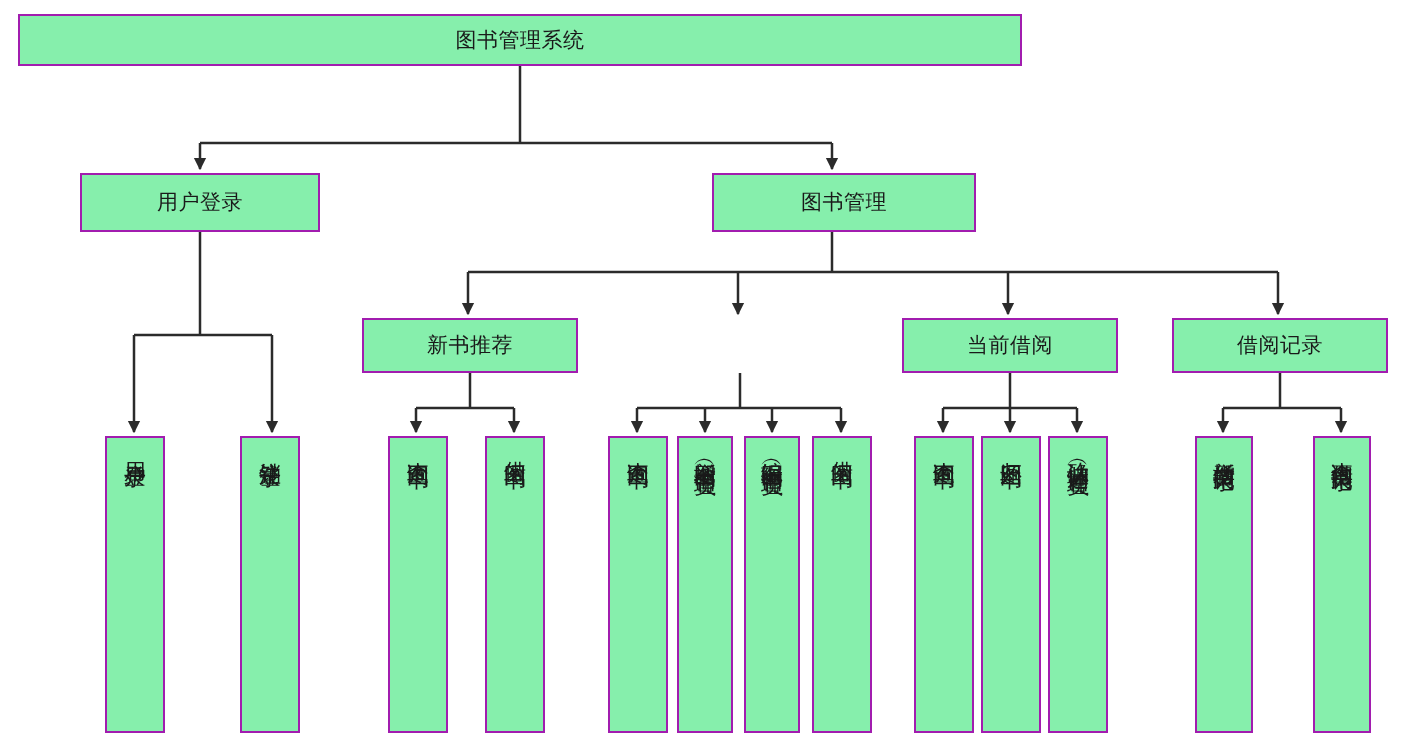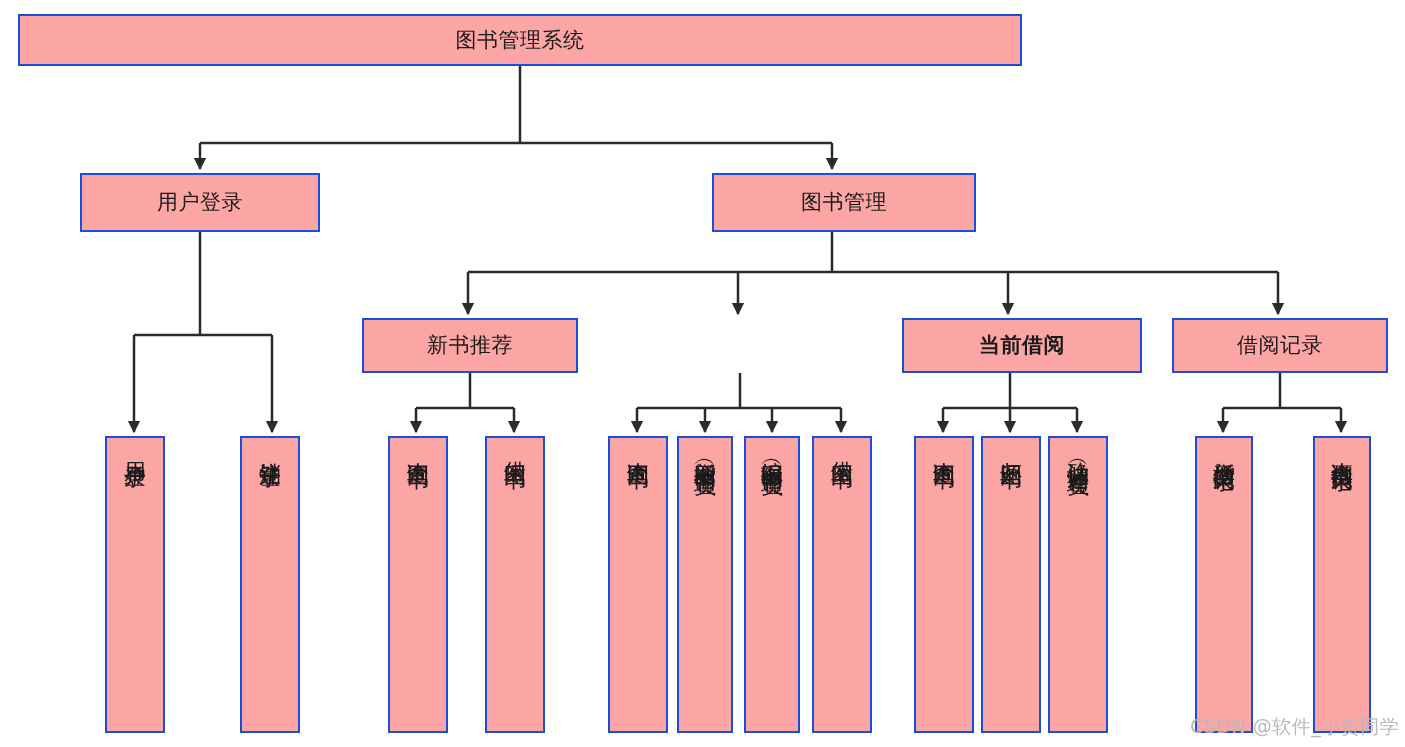--- a/index.html
+++ b/index.html
@@ -22,22 +22,22 @@
     position: absolute;
     left: 0;
     top: 0;
     width: 1405px;
     height: 747px;
     pointer-events: none;
   }
   .node {
     position: absolute;
     box-sizing: border-box;
-    background: #fca5a5;
-    border: 2px solid #1d4ed8;
+    background: #86efac;
+    border: 2px solid #a21caf;
     display: flex;
     align-items: center;
     justify-content: center;
     color: #1a1a1a;
   }
   .node .label {
     text-align: center;
     line-height: 1.15;
     letter-spacing: 0.5px;
   }
@@ -132,21 +132,21 @@
   <div class="node horiz" style="left:80px; top:173px; width:240px; height:59px;">
     <span class="label">用户登录</span>
   </div>
   <div class="node horiz" style="left:712px; top:173px; width:264px; height:59px;">
     <span class="label">图书管理</span>
   </div>
 
   <div class="node horiz" style="left:362px; top:318px; width:216px; height:55px;">
     <span class="label">新书推荐</span>
   </div>
-  <div class="node horiz" style="left:902px; top:318px; width:240px; height:55px;font-weight:bold;">
+  <div class="node horiz" style="left:902px; top:318px; width:216px; height:55px;">
     <span class="label">当前借阅</span>
   </div>
   <div class="node horiz" style="left:1172px; top:318px; width:216px; height:55px;justify-content:center;">
     <span class="label">借阅记录</span>
   </div>
 
   <div class="node vert" style="left:105px; top:436px; width:60px; height:297px;">
     <span class="label">用户登录</span>
   </div>
   <div class="node vert" style="left:240px; top:436px; width:60px; height:297px;">
@@ -179,15 +179,14 @@
   <div class="node vert" style="left:1048px; top:436px; width:60px; height:297px;">
     <span class="label">确认归还（管理员）</span>
   </div>
   <div class="node vert" style="left:1195px; top:436px; width:58px; height:297px;">
     <span class="label">新增借阅记录</span>
   </div>
   <div class="node vert" style="left:1313px; top:436px; width:58px; height:297px;">
     <span class="label">查询借阅记录</span>
   </div>
 
-  <div class="watermark" style="left:1190px; top:714px;">CSDN @软件_小贺同学</div>
 
 </div>
 
 </body></html>

